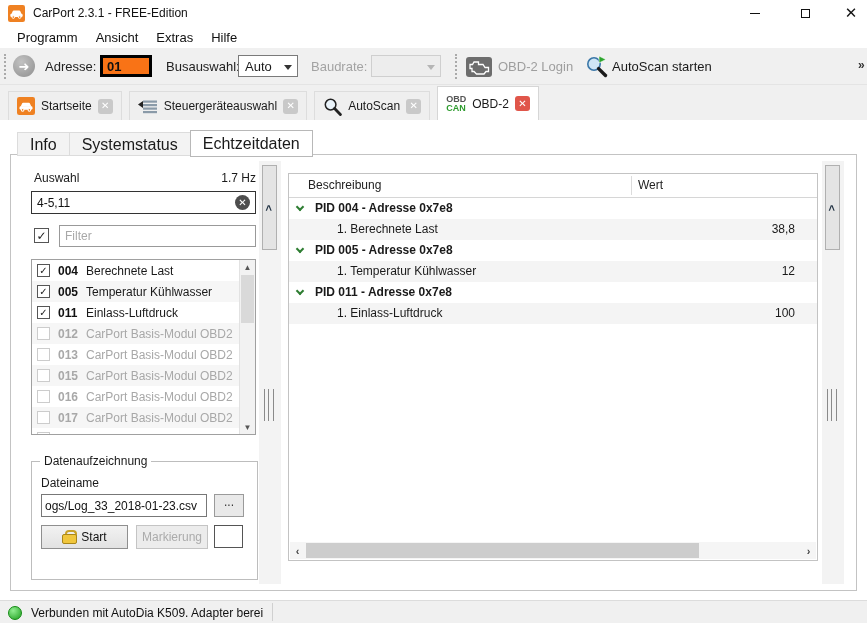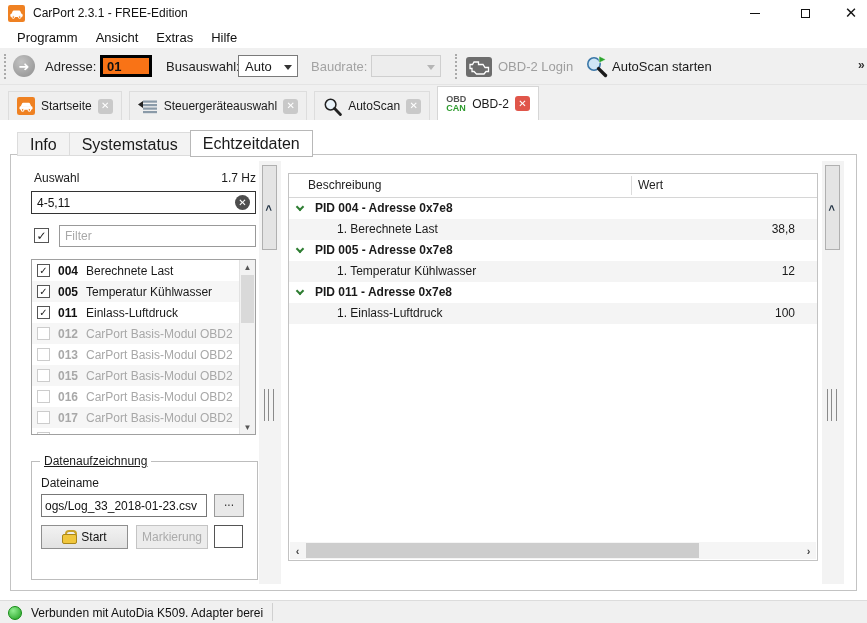--- a/index.html
+++ b/index.html
@@ -94,21 +94,21 @@
   .lrow.dis .cb { border-color:#ccc; }
   .lid { font-weight:bold; width:28px; flex:none; color:#111; }
   .lname { color:#1a1a1a; }
   .lrow.dis .lid, .lrow.dis .lname { color:#a8a8a8; }
   .vscroll { position:absolute; right:0; top:0; bottom:0; width:16px; background:#f2f2f2; border-left:1px solid #e2e2e2; }
   .vscroll .up, .vscroll .down { position:absolute; left:0; width:100%; height:14px; color:#555; font-size:8px;
      display:flex; align-items:center; justify-content:center; }
   .vscroll .up { top:0; } .vscroll .down { bottom:0; }
   .vscroll .thumb { position:absolute; left:1px; right:1px; top:15px; height:48px; background:#d9d9d9; }
 
-  fieldset.rec { position:absolute; left:20px; top:299px; width:227px; height:126px; border:1px solid #bdbdbd; padding:0;text-decoration:underline; }
+  fieldset.rec { position:absolute; left:20px; top:299px; width:227px; height:126px; border:1px solid #bdbdbd; padding:0; }
   fieldset.rec legend { margin-left:8px; padding:0 4px; font-size:12px; color:#1a1a1a; }
   .lbl-dateiname { position:absolute; left:9px; top:8px; font-size:12px;text-align:right; }
   .file-input { position:absolute; left:9px; top:26px; width:166px; height:23px; border:1px solid #777;
      font-family:inherit; font-size:12px; padding:0 3px; color:#111; }
   .browse-btn { position:absolute; left:182px; top:26px; width:30px; height:23px; background:#e9e9e9;
      border:1px solid #9a9a9a; font-size:12px; display:flex; align-items:flex-start; justify-content:center; color:#333; }
   .start-btn { position:absolute; left:9px; top:57px; width:87px; height:24px; background:linear-gradient(#f2f2f2,#e2e2e2);
      border:1px solid #8f8f8f; display:flex; align-items:center; justify-content:center; gap:6px; font-size:12px; color:#111; }
   .padlock { position:relative; width:13px; height:14px; display:inline-block; flex:none; }
   .padlock::before { content:""; position:absolute; top:0; left:2.5px; width:8px; height:8px;

